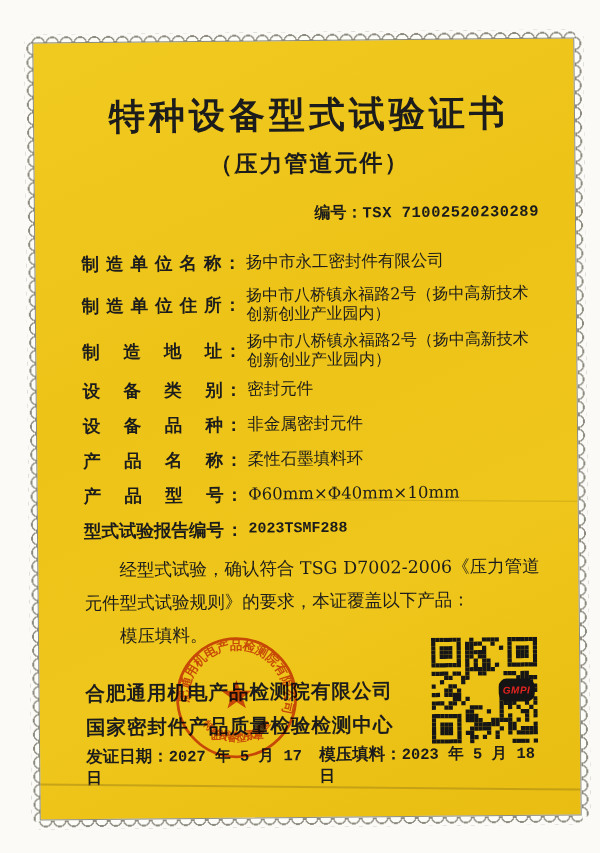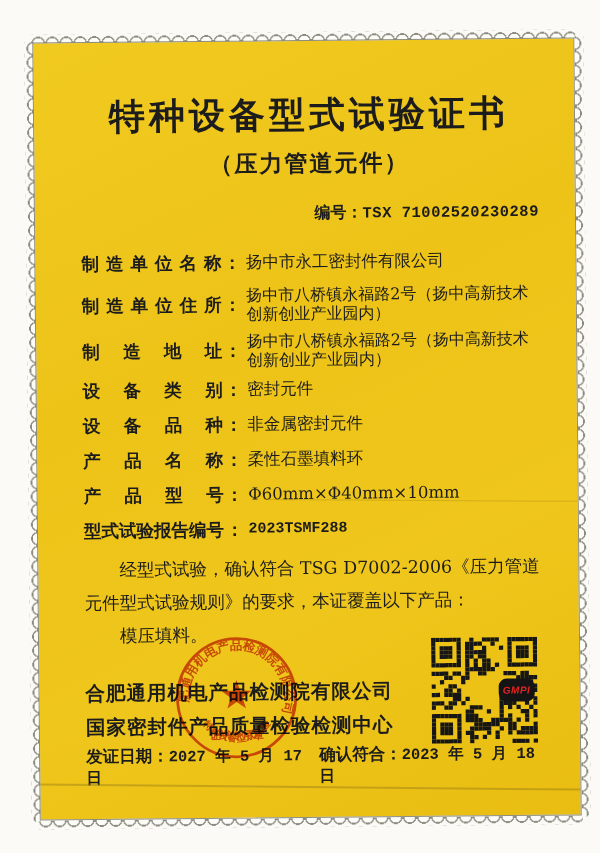--- a/index.html
+++ b/index.html
@@ -454,21 +454,21 @@
             <rect x="25.2" y="100.8" width="4.2" height="4.2" fill="#161616"></rect>
           </svg>
         <div class="qr-logo">GMPI</div>
       </div>
 
       <div class="dates">
         <div>
           <span>发证日期：</span><span class="val">2027 年 5 月 17 日</span>
         </div>
         <div>
-          <span>确认符合：</span><span class="val">2023 年 5 月 18 日</span>
+          <span>模压填料：</span><span class="val">2023 年 5 月 18 日</span>
         </div>
       </div>
 
       <div class="fold fold-1"></div>
       <div class="fold fold-2"></div>
 
     </div>
   </div>
 </div>
 

